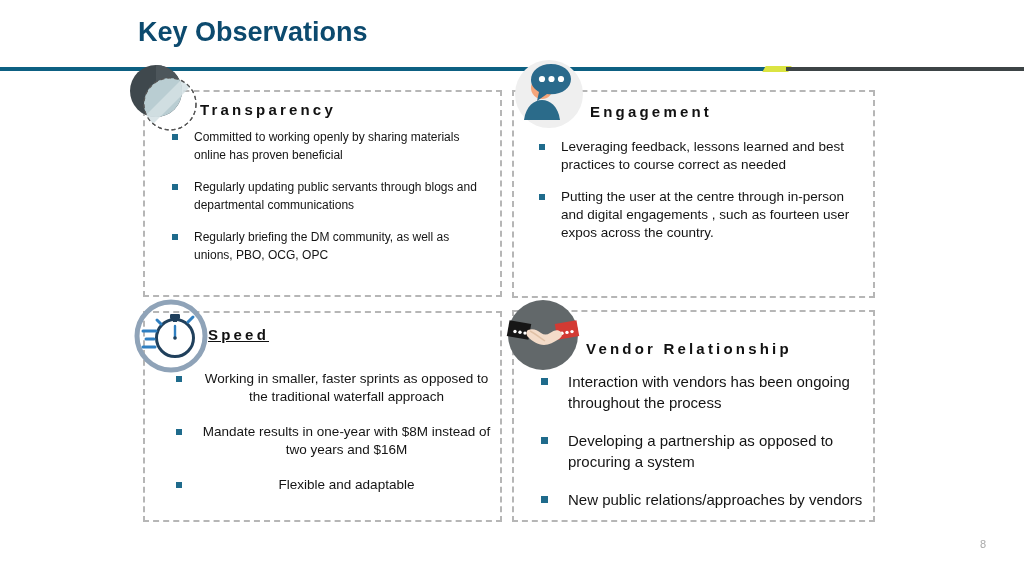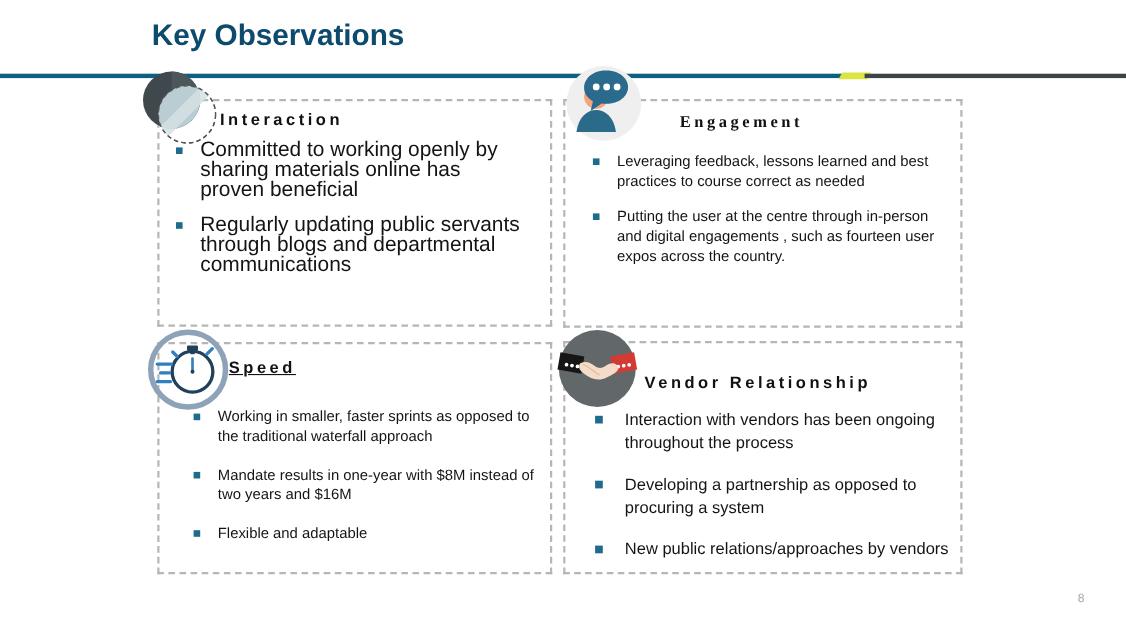--- a/index.html
+++ b/index.html
@@ -77,21 +77,21 @@
   
   .section-heading {
     position: absolute;
     font-size: 15px;
     font-weight: bold;
     letter-spacing: 3.2px;
     color: #111111;
     white-space: nowrap;
   }
   #heading-transparency { left: 200px; top: 101px; }
-  #heading-engagement   { left: 618px; top: 103px; font-family: Liberation Serif, serif; }
+  #heading-engagement   { left: 590px; top: 103px; }
   #heading-speed        { left: 208px; top: 326px; text-decoration: underline; }
   #heading-vendor       { left: 586px; top: 340px; }
 
   
   .bullets {
     position: absolute;
     margin: 0;
     padding: 0;
     list-style: none;
   }
@@ -105,38 +105,38 @@
   .bullet-mark {
     position: absolute;
     left: 16px;
     top: 6px;
     width: 6px;
     height: 6px;
     background: #1f6b8c;
   }
 
   #list-transparency {
-    left: 144px; top: 128px; width: 330px;
-    font-size: 19px; line-height: 18px;
+    left: 156px; top: 128px; width: 330px;
+    font-size: 12px; line-height: 18px;
   }
   #list-engagement {
     left: 523px; top: 138px; width: 340px;
     font-size: 13.5px; line-height: 18px;
   }
   #list-speed {
     left: 160px; top: 370px; width: 335px;
     font-size: 13.5px; line-height: 18px;
   }
   #list-vendor {
     left: 523px; top: 371px; width: 340px;
     font-size: 15px; line-height: 21px;
   }
   #list-vendor li { margin-bottom: 17px; padding-left: 45px; }
   #list-vendor .bullet-mark { left: 18px; top: 7px; width: 7px; height: 7px; }
-  #list-speed li { margin-bottom: 17px; }
+  #list-speed li { margin-bottom: 17px; text-align: center; }
 
   
   .icon-wrap {
     position: absolute;
   }
   #icon-transparency { left: 125px; top: 62px;  width: 72px; height: 72px; }
   #icon-engagement   { left: 513px; top: 58px;  width: 72px; height: 72px; }
   #icon-speed        { left: 133px; top: 298px; width: 76px; height: 76px; }
   #icon-vendor       { left: 506px; top: 298px; width: 74px; height: 74px; }
 
@@ -218,34 +218,38 @@
     <circle cx="19" cy="35.1" r="1.7" fill="#ffffff"></circle>
     <rect x="50" y="24" width="22" height="16" fill="#d33a33" transform="rotate(-10 61 32)"></rect>
     <circle cx="56" cy="35.2" r="1.7" fill="#ffffff"></circle>
     <circle cx="61" cy="34.4" r="1.7" fill="#ffffff"></circle>
     <circle cx="66" cy="33.6" r="1.7" fill="#ffffff"></circle>
     <path d="M22 32 C27 30 31 32 35 35 C38 37 41 37 44 35 C48 32 52 31 55 34 C57 36 56 39 53 41 C48 44 43 47 38 47 C32 47 26 43 22 39 C20 37 20 33 22 32 Z" fill="#f4dcc9"></path>
     <path d="M24 33 C30 36 34 40 39 43" stroke="#e0c1a6" stroke-width="1.4" fill="none"></path>
   </svg>
 </div>
 
-<div class="section-heading" id="heading-transparency">Interaction</div>
+<div class="section-heading" id="heading-transparency">Transparency</div>
 <div class="section-heading" id="heading-engagement">Engagement</div>
 <div class="section-heading" id="heading-speed">Speed</div>
 <div class="section-heading" id="heading-vendor">Vendor Relationship</div>
 
 <ul class="bullets" id="list-transparency">
   <li>
     <span class="bullet-mark"></span>
     <span>Committed to working openly by sharing materials online has proven beneficial</span>
   </li>
   <li>
     <span class="bullet-mark"></span>
     <span>Regularly updating public servants through blogs and departmental communications</span>
   </li>
+  <li>
+    <span class="bullet-mark"></span>
+    <span>Regularly briefing the DM community, as well as unions, PBO, OCG, OPC</span>
+  </li>
 </ul>
 
 <ul class="bullets" id="list-engagement">
   <li>
     <span class="bullet-mark"></span>
     <span>Leveraging feedback, lessons learned and best practices to course correct as needed</span>
   </li>
   <li>
     <span class="bullet-mark"></span>
     <span>Putting the user at the centre through in-person and digital engagements , such as fourteen user expos across the country.</span>

